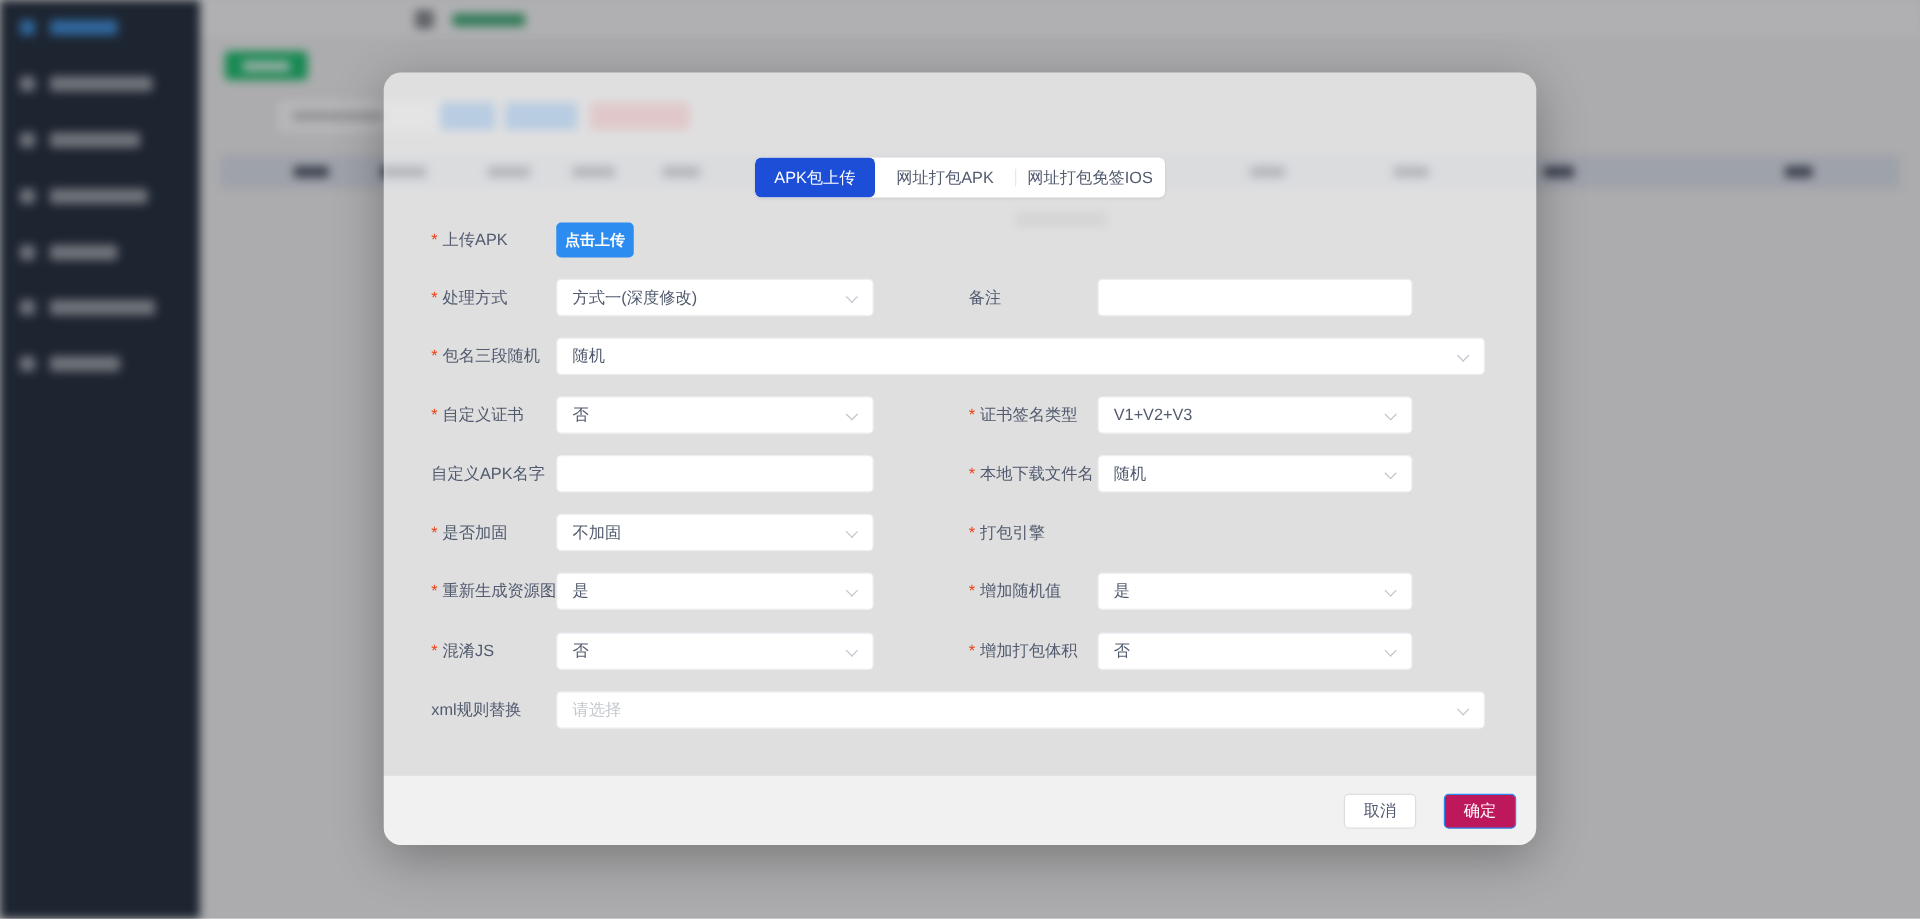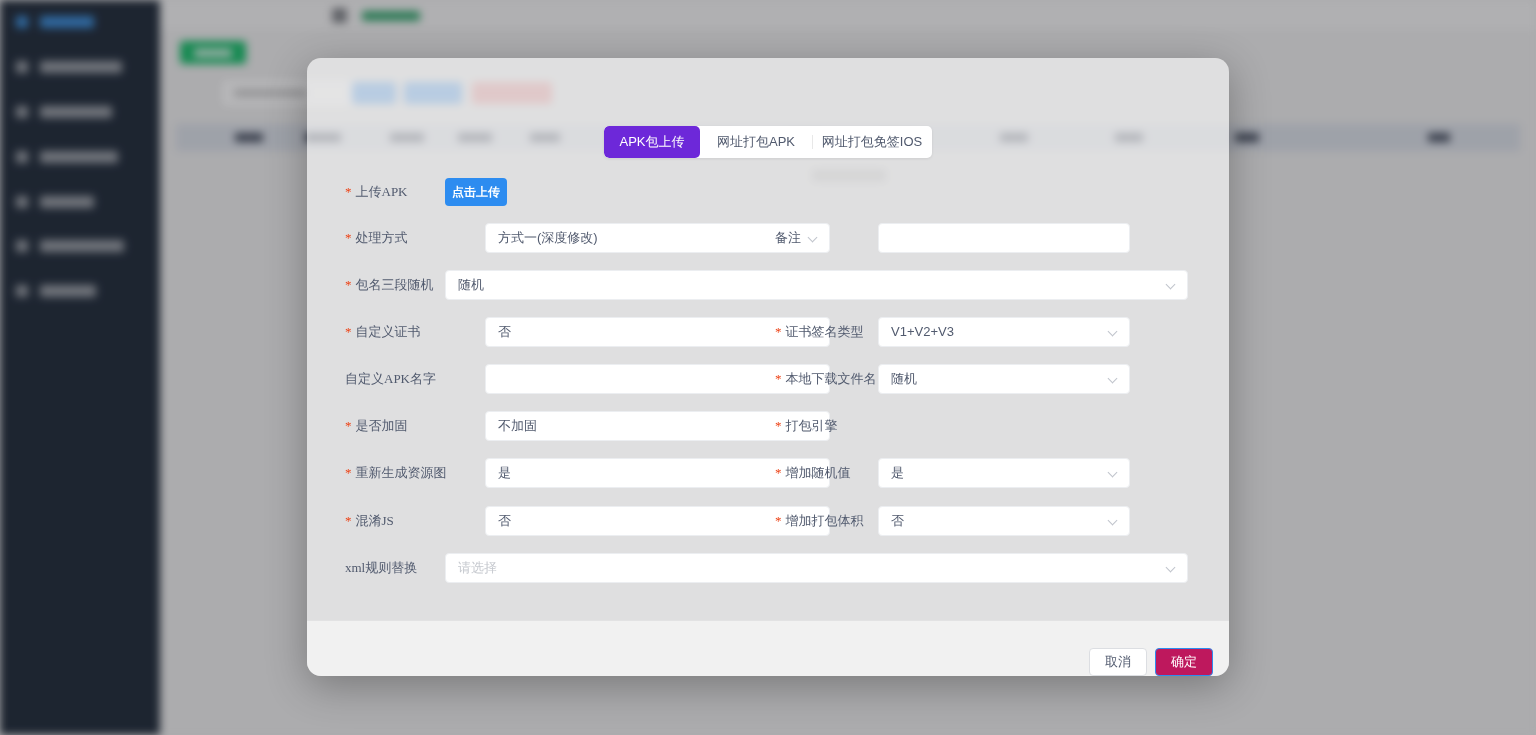--- a/index.html
+++ b/index.html
@@ -33,46 +33,46 @@
   .overlay { position:absolute; inset:0; background:rgba(15,18,24,0.30); }
 
   
   .modal { position:absolute; left:307px; top:58px; width:922px; height:618px; border-radius:14px;
            background:rgba(255,255,255,0.62); box-shadow:0 10px 40px rgba(0,0,0,0.30); }
   .m-header { position:absolute; left:0; top:0; width:100%; height:52px; border-bottom:1px solid rgba(0,0,0,0.06); }
   .m-title { position:absolute; left:16px; top:16px; font-size:16px; font-weight:bold; color:#17233d; }
   .m-close { position:absolute; right:20px; top:14px; width:24px; height:24px; font-size:19px; line-height:24px; text-align:center; color:#808695; cursor:pointer; }
   .m-footer { position:absolute; left:0; bottom:0; width:100%; height:56px; background:rgba(255,255,255,0.55);
               border-top:1px solid rgba(0,0,0,0.06); border-radius:0 0 14px 14px;
-              display:flex; align-items:flex-end; justify-content:flex-end; gap:8px; padding-right:16px; }
+              display:flex; align-items:center; justify-content:flex-end; gap:22px; padding-right:16px; }
   .btn { height:28px; padding:0 15px; border-radius:4px; font-size:13px; line-height:26px; cursor:pointer; }
   .btn-plain { background:#fff; border:1px solid #dcdee2; color:#515a6e; }
   .btn-primary { background:#be185d; border:1px solid #2d8cf0; color:#fff; }
 
   
   .tabs { position:absolute; left:297px; top:68px; height:32px; display:flex; background:#fff; border-radius:5px;
           box-shadow:0 1px 3px rgba(0,0,0,0.08); overflow:hidden; }
   .tab { height:32px; line-height:32px; font-size:13px; color:#515a6e; text-align:center; cursor:pointer; position:relative; }
-  .tab.active { background:#6d28d9; color:#fff; border-radius:5px; }
+  .tab.active { background:#1d4ed8; color:#fff; border-radius:5px; }
   .tab.divided::before { content:""; position:absolute; left:0; top:9px; width:1px; height:14px; background:#e8e8e8; }
 
   
-  .f-label { position:absolute; height:30px; line-height:30px; font-size:13px; color:#515a6e; white-space:nowrap;font-family:Liberation Serif, serif; }
+  .f-label { position:absolute; height:30px; line-height:30px; font-size:13px; color:#515a6e; white-space:nowrap; }
   .f-label .req { color:#ed4014; margin-right:4px; font-size:13px; }
   .ctrl { position:absolute; height:30px; background:#fff; border:1px solid #eceef1; border-radius:4px;
           font-size:13px; color:#515a6e; line-height:28px; padding-left:12px; }
   .ctrl.select { cursor:pointer; }
   .ctrl .ph { color:#c5c8ce; }
   .chev { position:absolute; right:13px; top:10px; width:7px; height:7px;
           border-right:1.4px solid #c0c4cc; border-bottom:1.4px solid #c0c4cc; transform:rotate(45deg); }
   .upload-btn { position:absolute; width:62px; height:28px; background:#2d8cf0; border-radius:4px; color:#fff;
                 font-size:12px; font-weight:bold; text-align:center; line-height:28px; cursor:pointer; }
 
   .col-left-label   { left:38px;  width:100px; }
-  .col-left-ctrl    { left:138px; width:345px;margin-left:40px; }
+  .col-left-ctrl    { left:138px; width:254px; }
   .col-right-label  { left:468px; width:97px; }
   .col-right-ctrl   { left:571px; width:252px; }
   .col-full-ctrl    { left:138px; width:743px; }
 </style>
 </head>
 <body>
 
 <div class="page">
   <div class="topbar">
     <span class="hamburger">

